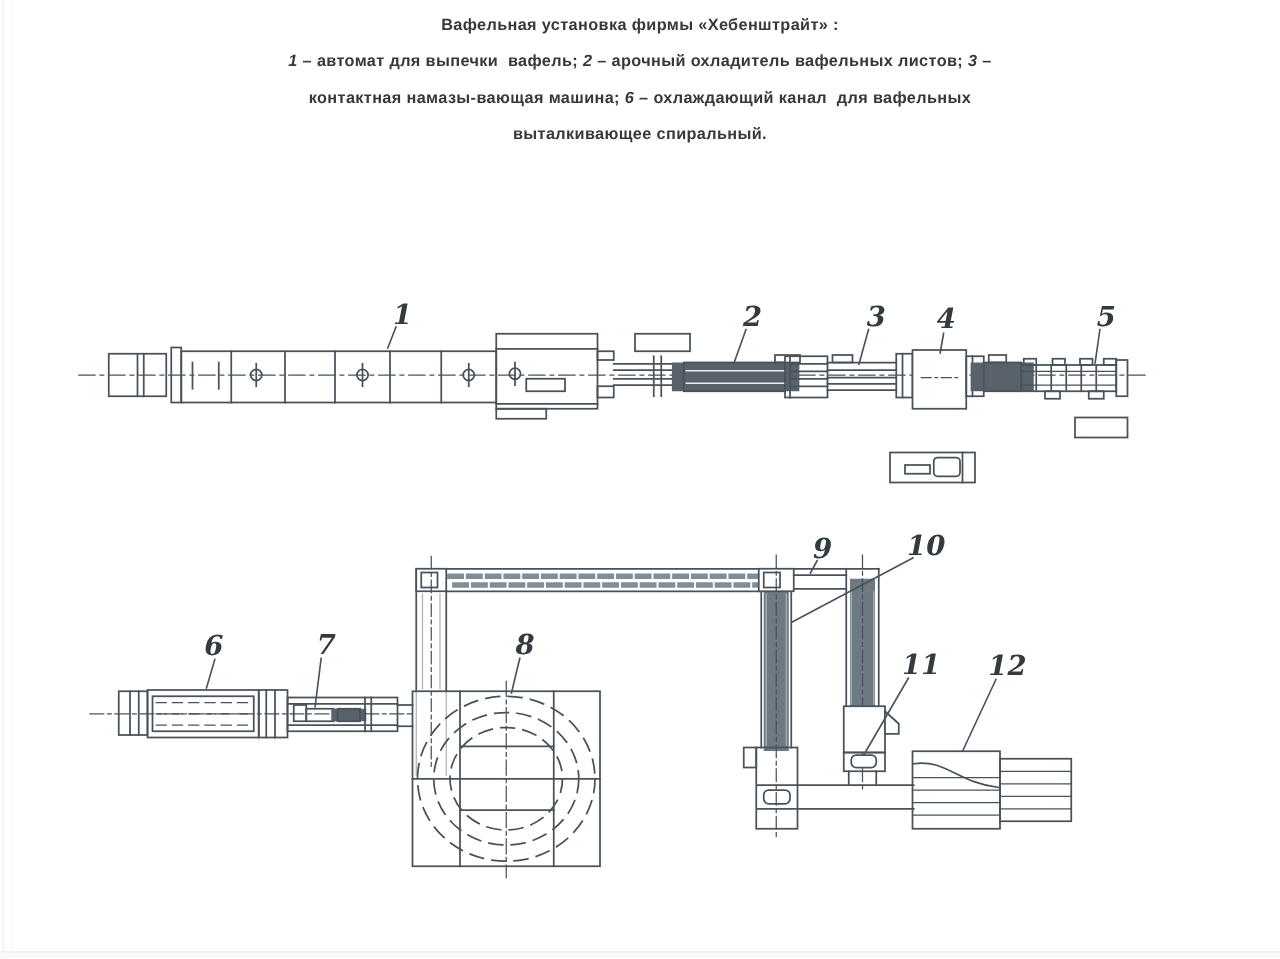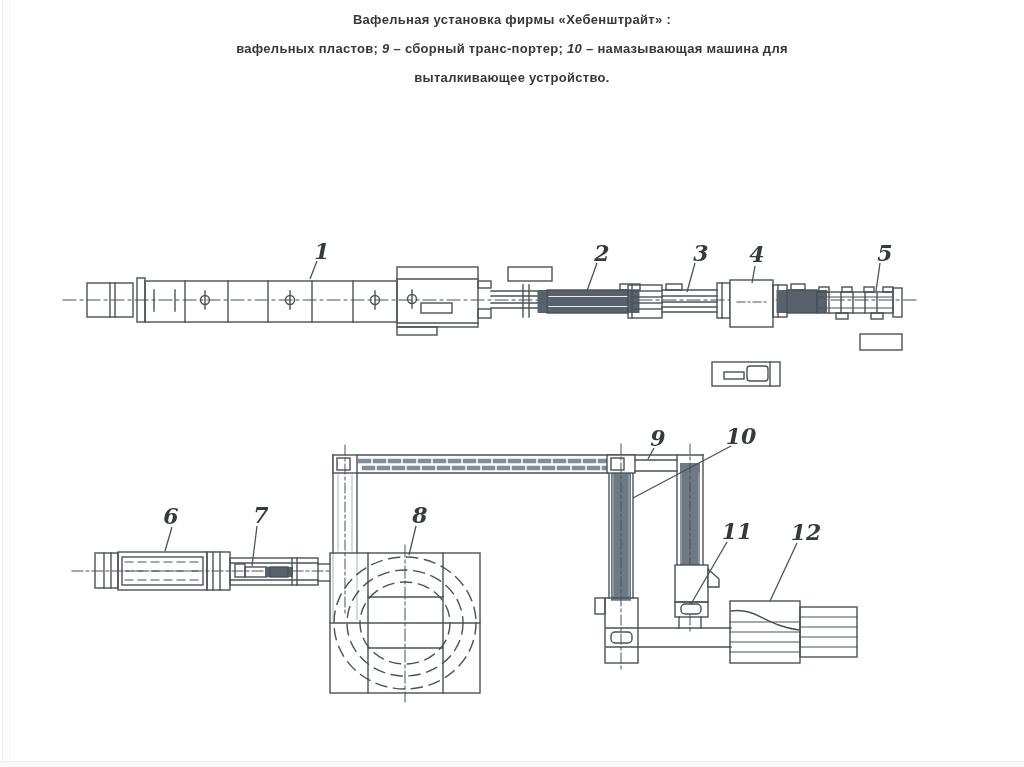--- a/index.html
+++ b/index.html
@@ -24,22 +24,23 @@
 <body>
 
 <div class="slide">
   <div class="edge-l1"></div>
   <div class="edge-l2"></div>
   <div class="edge-b"></div>
 
   <div class="header">
     <div class="title-line">Вафельная установка фирмы «Хебенштрайт» :</div>
     <div>
-        <div class="legend-line">вафельных пластов; <i>9</i> – сборный транс-портер; <i>10</i> – намазывающая машина для</div>
-        <div class="legend-line">выталкивающее устройство.</div>
+        <div class="legend-line"><i>1</i> – автомат для выпечки  вафель; <i>2</i> – арочный охладитель вафельных листов; <i>3</i> –</div>
+        <div class="legend-line">контактная намазы-вающая машина; <i>6</i> – охлаждающий канал  для вафельных</div>
+        <div class="legend-line">выталкивающее спиральный.</div>
       </div>
   </div>
 
   <svg class="diagram" viewBox="0 0 1024 767" xmlns="http://www.w3.org/2000/svg">
 
     <g stroke="#49525a" stroke-width="1.4" fill="none" stroke-linecap="square">
 
       <line x1="63" y1="300" x2="916" y2="300" stroke-width="1" stroke-dasharray="13 4 3 4"></line>
 
       <g>

